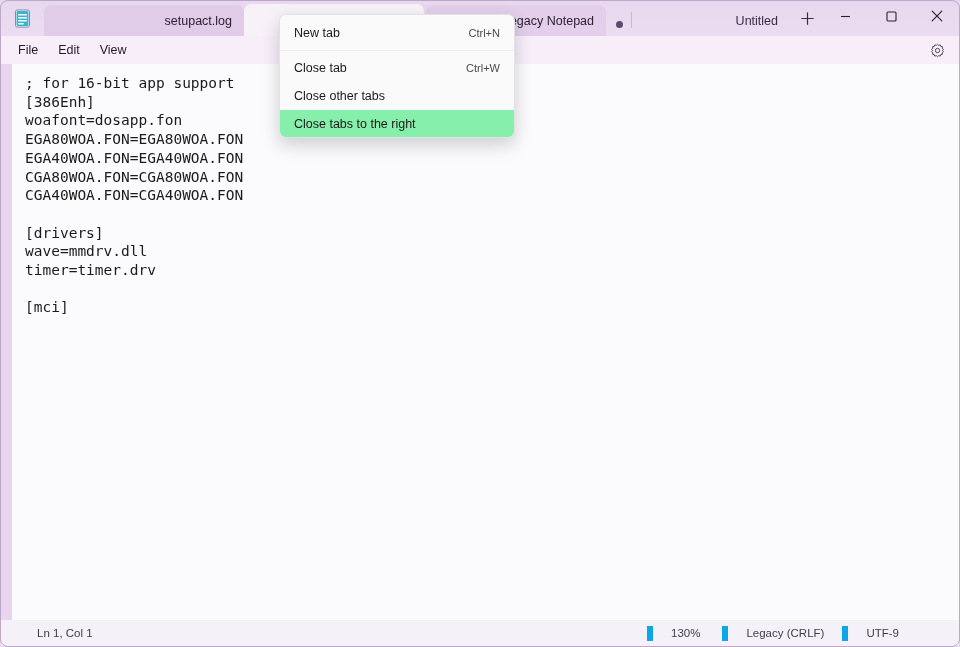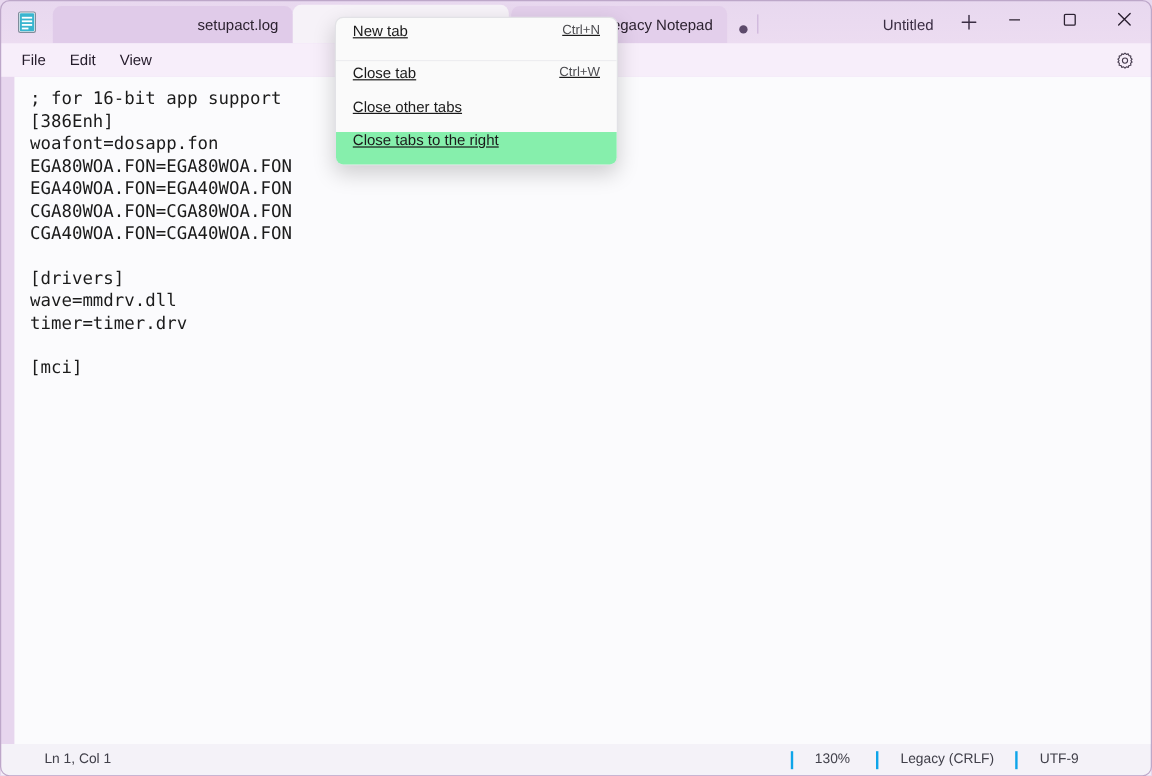--- a/index.html
+++ b/index.html
@@ -213,46 +213,45 @@
     font-size: 11.5px;
     color: #41404a;
   }
   .sb-left { padding-left: 36px; }
   .sb-right { margin-left: auto; display: flex; align-items: center; height: 26px; }
   .sb-cell {
     padding: 0 18px;
     height: 15px;
     display: flex;
     align-items: center;
-    border-left: 2px solid #0ea5e9;
+    border-left: 6px solid #0ea5e9;
   }
   .sb-cell.zoom { padding: 0 22px 0 18px; }
   .sb-cell.last { padding-right: 60px; }
 
   
   #ctxmenu {
     position: absolute;
     left: 279px; top: 14px;
     width: 236px;
     height: 124px;
     background: #fafafa;
     border: 1px solid #e2e2e6;
     border-radius: 7px;
     box-shadow: 0 7px 18px rgba(0,0,0,0.18);
     overflow: hidden;
     padding-top: 4px;
   }
   .ctx-row {
     height: 28px;
     display: flex;
-    align-items: flex-start;
+    align-items: center;
     padding: 0 14px;
     font-size: 12.5px;
     color: #1a1a1a;
-    text-decoration: underline;
   }
   .ctx-row.highlight { background: #86efac; }
   .ctx-accel { margin-left: auto; font-size: 11px; color: #4c4c50; }
   .ctx-sep {
     height: 1px;
     background: #ededf0;
     margin: 3px 0 3px 0;
   }
 
   .border-frame {

